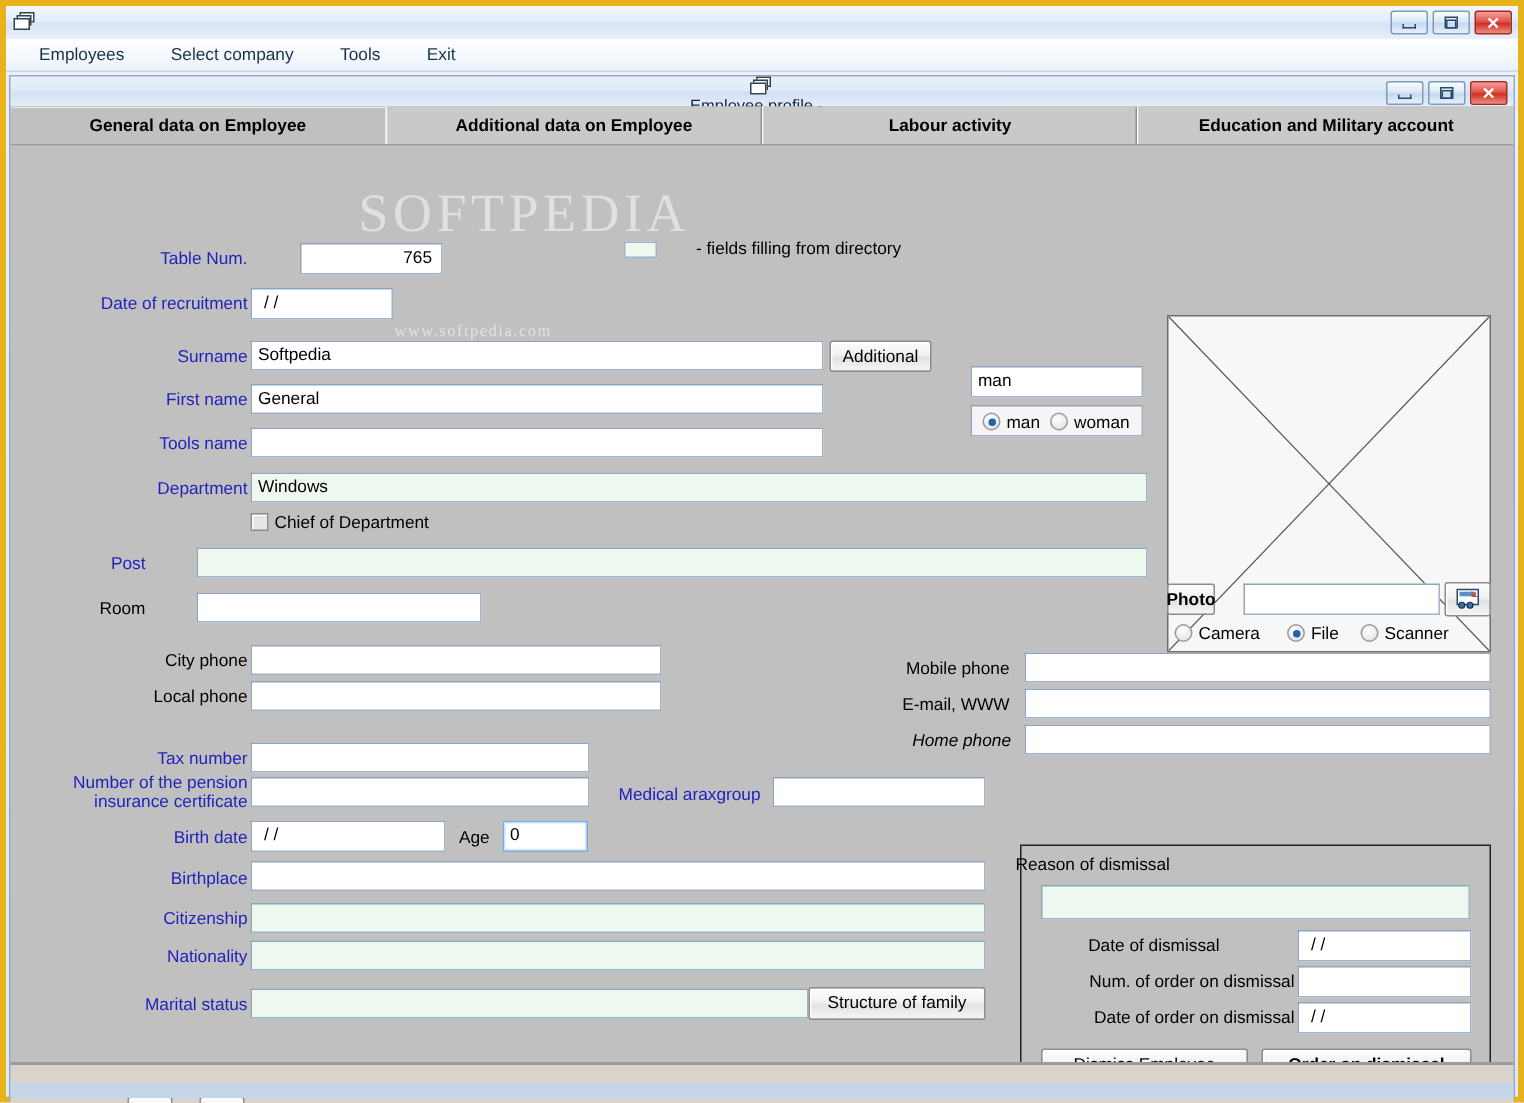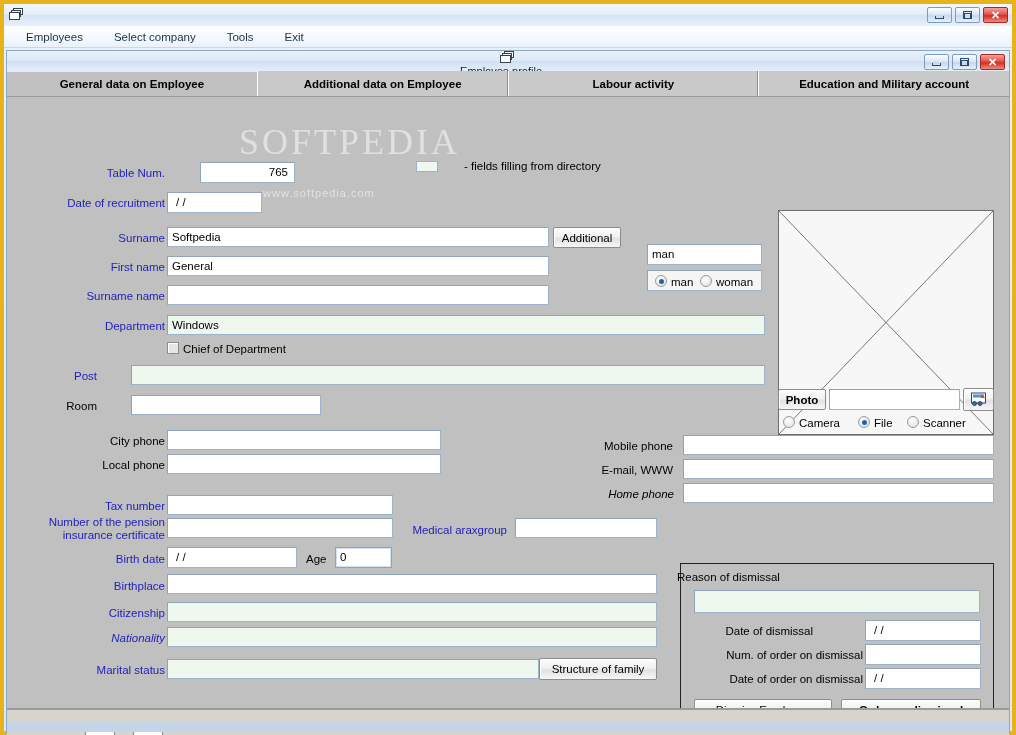--- a/index.html
+++ b/index.html
@@ -169,23 +169,23 @@
     white-space: nowrap;
     font-family: "Liberation Serif", serif;
   }
   .wm-big {
     left: 232px; top: 24px;
     font-size: 36px;
     letter-spacing: 3px;
     color: rgba(255,255,255,0.5);
   }
   .wm-small {
-    left: 256px; top: 44px;
+    left: 256px; top: 72px;
     font-size: 11px;
-    font-family: Liberation Sans, sans-serif;
+    font-family: Liberation Serif, serif;
     letter-spacing: 1px;
     margin-top: 46px;
   }
 
   
   .lbl {
     position: absolute;
     font-size: 11.5px;
     color: #2222bb;
     text-align: right;
@@ -379,21 +379,21 @@
         <span class="lbl" style="left:20px; top:100px; width:138px;">Date of recruitment</span>
         <span class="inp" style="left:160px; top:95px; width:95px; height:21px; padding-left:8px;">/ /</span>
 
         <span class="lbl" style="left:30px; top:135px; width:128px;">Surname</span>
         <span class="inp" style="left:160px; top:130px; width:382px; height:20px;">Softpedia</span>
         <span class="btn" style="left:546px; top:130px; width:68px; height:21px;">Additional</span>
 
         <span class="lbl" style="left:30px; top:164px; width:128px;">First name</span>
         <span class="inp" style="left:160px; top:159px; width:382px; height:20px;">General</span>
 
-        <span class="lbl" style="left:30px; top:193px; width:128px;">Surname name</span>
+        <span class="lbl" style="left:30px; top:193px; width:128px;">Tools name</span>
         <span class="inp" style="left:160px; top:188px; width:382px; height:20px;"></span>
 
         <span class="inp" style="left:640px; top:147px; width:115px; height:21px;">man</span>
         <span class="inp" style="left:640px; top:173px; width:115px; height:21px; background:#f5f5f5;"></span>
         <span class="rdo on" style="left:648px; top:178px;"></span>
         <span class="lbl black left" style="left:664px; top:179px;">man</span>
         <span class="rdo" style="left:693px; top:178px;"></span>
         <span class="lbl black left" style="left:709px; top:179px;">woman</span>
 
         <span class="lbl" style="left:30px; top:223px; width:128px;">Department</span>
@@ -436,34 +436,34 @@
         <span class="inp" style="left:160px; top:450px; width:130px; height:21px; padding-left:8px;">/ /</span>
         <span class="lbl black left" style="left:299px; top:456px;">Age</span>
         <span class="inp focus" style="left:328px; top:450px; width:57px; height:21px;">0</span>
 
         <span class="lbl" style="left:30px; top:483px; width:128px;">Birthplace</span>
         <span class="inp" style="left:160px; top:477px; width:490px; height:20px;"></span>
 
         <span class="lbl" style="left:30px; top:510px; width:128px;">Citizenship</span>
         <span class="inp dir" style="left:160px; top:505px; width:490px; height:20px;"></span>
 
-        <span class="lbl" style="left:30px; top:535px; width:128px;font-style:italic;">Nationality</span>
+        <span class="lbl" style="left:30px; top:535px; width:128px;">Nationality</span>
         <span class="inp dir" style="left:160px; top:530px; width:490px; height:20px;"></span>
 
         <span class="lbl" style="left:20px; top:567px; width:138px;">Marital status</span>
         <span class="inp dir" style="left:160px; top:562px; width:372px; height:20px;"></span>
         <span class="btn" style="left:532px; top:561px; width:118px; height:22px;">Structure of family</span>
 
         <div class="photo-box">
           <svg viewBox="0 0 216 225" preserveAspectRatio="none">
             <line x1="0" y1="0" x2="216" y2="225" stroke="#555" stroke-width="0.8"></line>
             <line x1="216" y1="0" x2="0" y2="225" stroke="#555" stroke-width="0.8"></line>
           </svg>
         </div>
-        <span class="btn bold" style="left:771px; top:292px; width:48px; height:21px;">Photo</span>
+        <span class="btn bold" style="left:771px; top:292px; width:32px; height:21px;">Photo</span>
         <span class="inp" style="left:822px; top:292px; width:131px; height:21px;"></span>
         <span class="btn" style="left:956px; top:291px; width:31px; height:23px;">
           <svg width="17" height="15" viewBox="0 0 17 15">
             <rect x="1.5" y="1" width="14" height="10" fill="#fbfbfb" stroke="#2a4a6b" stroke-width="1"></rect>
             <rect x="3" y="2.5" width="11" height="3" fill="#5b8fc9"></rect>
             <circle cx="4.5" cy="11.5" r="2" fill="#3b6ea5" stroke="#16324f" stroke-width="0.8"></circle>
             <circle cx="10" cy="11.5" r="2" fill="#3b6ea5" stroke="#16324f" stroke-width="0.8"></circle>
             <path d="M11 2 L15 6 L11 6 Z" fill="#d94b2b"></path>
           </svg>
         </span>

